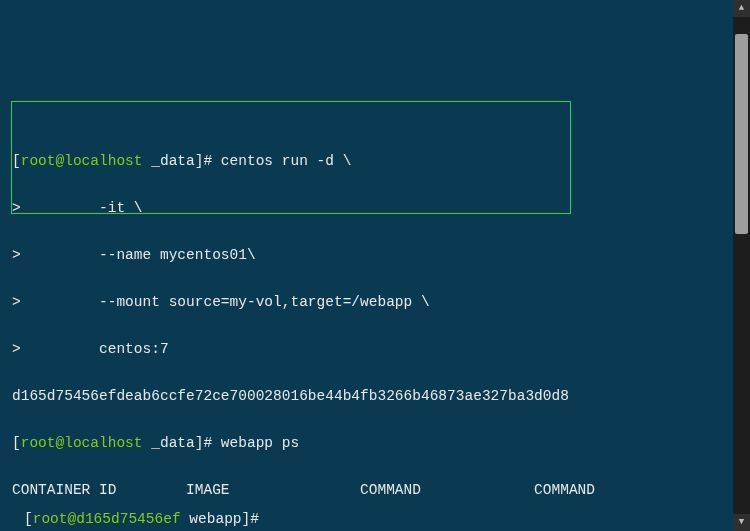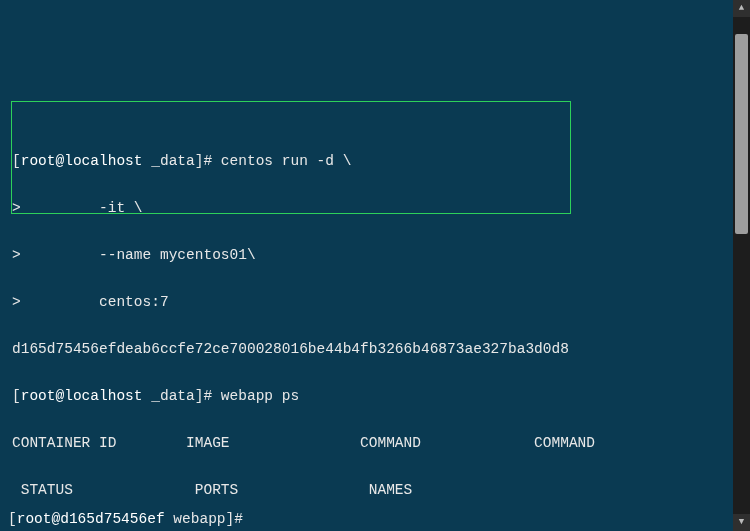--- a/index.html
+++ b/index.html
@@ -22,21 +22,21 @@
   .box1 {
     position: absolute;
     top: 7px;
     left: 11px;
     width: 560px;
     height: 113px;
     border: 1px solid #2dd05a;
     pointer-events: none;
   }
   .line { display: block; }
-  .cyan { color: #ffffff; }
+  .cyan { color: #84cc16; }
   .scrollbar {
     position: absolute;
     right: 0;
     top: 0;
     width: 17px;
     height: 531px;
     background: #2b2b2b;
   }
   .scrollbar-track {
     position: absolute;
@@ -61,33 +61,34 @@
     color: #bbb;
     font-size: 9px;
     text-align: center;
     line-height: 17px;
   }
   .sbtn.up { top: 0; }
   .sbtn.down { bottom: 0; }
   .final-prompt {
     position: absolute;
     top: 508px;
-    left: 8px;
+    left: 24px;
   }
 </style>
 </head>
 <body>
 
 
 
 <div class="term">
 
 <span class="line"><span>[</span><span class="cyan">root@localhost</span><span> _data</span><span>]# </span><span>centos run -d \</span></span>
 <span class="line">&gt;         -it \</span>
 <span class="line">&gt;         --name mycentos01\</span>
+<span class="line">&gt;         --mount source=my-vol,target=/webapp \</span>
 <span class="line">&gt;         centos:7</span>
 <span class="line">d165d75456efdeab6ccfe72ce700028016be44b4fb3266b46873ae327ba3d0d8</span>
 <span class="line"><span>[</span><span class="cyan">root@localhost</span><span> _data</span><span>]# </span><span>webapp ps</span></span>
 <span class="line">CONTAINER ID        IMAGE               COMMAND             COMMAND</span>
 <span class="line"> STATUS              PORTS               NAMES</span>
 
 
 
 
 

